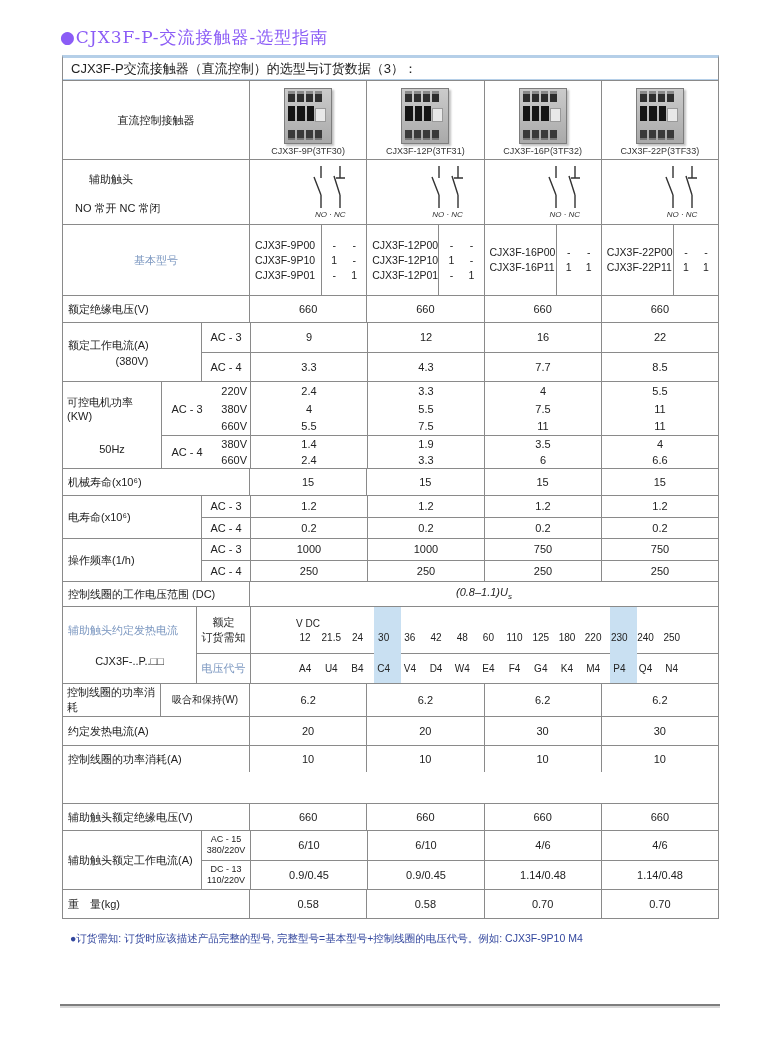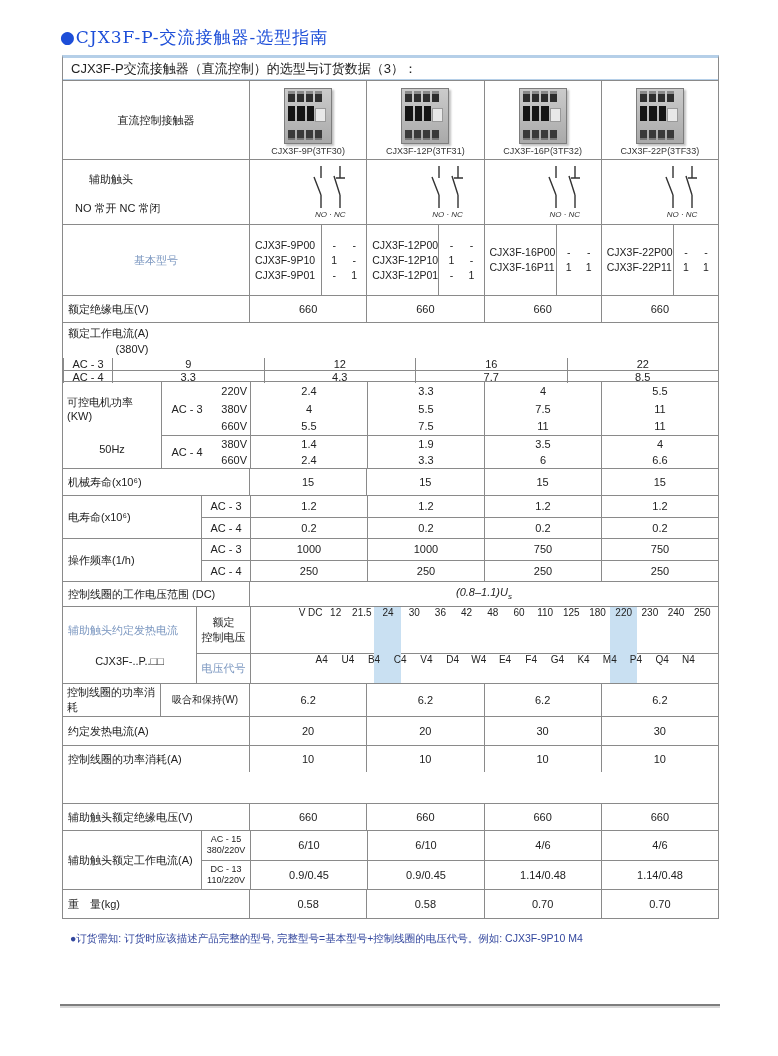--- a/index.html
+++ b/index.html
@@ -1,17 +1,17 @@
 <!DOCTYPE html>
 <html><head>
 <meta charset="utf-8">
 <style>
   html,body{margin:0;padding:0;background:#fff;}
   body{width:778px;height:1056px;font-family:"Liberation Sans",sans-serif;color:#222;position:relative;}
-  .page-title{margin:26px 0 6px 60px;font-family:"DejaVu Serif",serif;font-size:17px;color:#1d4ed8;letter-spacing:1px;}
+  .page-title{margin:26px 0 6px 60px;font-family:"DejaVu Serif",serif;font-size:17px;color:#8b5cf6;letter-spacing:1px;}
   .tbl{width:655px;margin-left:62px;border:1px solid #8a8a8a;border-top:3px solid #b5cfe8;font-size:11px;}
   .row{display:flex;border-top:1px solid #8a8a8a;align-items:stretch;}
   .row:first-child{border-top:none;}
   .hdr{height:21px;display:flex;align-items:center;padding-left:8px;font-size:13px;border-bottom:1px solid #b5cfe8;border-top:none;}
   .cell{box-sizing:border-box;}
   .bL{border-left:1px solid #8a8a8a;}
   .bT{border-top:1px solid #8a8a8a;}
   .c-lab{width:186px;flex:none;padding:3px 5px;box-sizing:border-box;}
   .c-lab138{width:138px;flex:none;padding:3px 5px;box-sizing:border-box;}
   .c-lab133{width:133px;flex:none;padding:3px 5px;box-sizing:border-box;}
@@ -52,21 +52,21 @@
   
   .r-basic{height:70px;}
   .mcol{flex:1.5;border-right:1px solid #8a8a8a;display:flex;flex-direction:column;justify-content:center;padding-left:5px;text-align:left;height:100%;box-sizing:border-box;}
   .mcol div{line-height:15px;font-size:10.5px;}
   .ncol{flex:1;display:flex;flex-direction:column;justify-content:center;height:100%;}
   .ncol .pair{display:flex;justify-content:center;gap:10px;line-height:15px;font-size:10.5px;}
   .ncol .pair span{width:10px;text-align:center;}
   
   .vcol{flex:1;border-left:1px solid #8a8a8a;position:relative;display:flex;flex-direction:column;}
   .vrow{display:flex;flex:none;}
-  .slots-wrap{flex:1;border-left:1px solid #8a8a8a;display:flex;flex-direction:row;justify-content:center;padding-left:41px;position:relative;z-index:2;}
+  .slots-wrap{flex:1;border-left:1px solid #8a8a8a;display:flex;flex-direction:column;justify-content:center;padding-left:41px;position:relative;z-index:2;}
   .slotline{display:flex;}
   .slot{width:26.2px;text-align:center;font-size:10px;flex:none;}
   .unitline{font-size:10px;margin:0 0 3px 4px;}
   .band{position:absolute;top:0;bottom:0;width:27px;background:#c9e0f2;z-index:1;}
   .band-24{left:177px;}
   .band-220{left:413px;}
   .vz{position:relative;z-index:2;}
   
   .usub{font-size:8px;vertical-align:sub;font-style:italic;}
   .uital{font-style:italic;}
@@ -324,21 +324,21 @@
         <span>660</span>
       </div>
     <div class="c-prod bL">
         <span>660</span>
       </div>
     <div class="c-prod bL">
         <span>660</span>
       </div>
   </div>
 
-  <div class="row" style="height:58px;flex-direction:column;">
+  <div class="row" style="height:58px;">
     <div class="c-lab138 cell vcenter">
       <div>额定工作电流(A)</div>
       <div class="lbl2">(380V)</div>
     </div>
     <div class="fcol bL">
       <div class="subrow">
         <div class="c-sub48">AC - 3</div>
         <div class="c-prod bL">
             <span>9</span>
           </div>
@@ -553,21 +553,21 @@
     <div class="c-lab133 cell vcenter">
       <div class="blue">辅助触头约定发热电流</div>
       <div style="text-align:center;margin-top:17px;">CJX3F-..P..□□</div>
     </div>
     <div class="vcol">
       <div class="band band-24"></div>
       <div class="band band-220"></div>
       <div class="vrow" style="height:46px;">
         <div class="c-sub53 vz">
           <div>额定</div>
-          <div>控制电压</div>
+          <div>订货需知</div>
         </div>
         <div class="slots-wrap">
           <div class="unitline">V DC</div>
           <div class="slotline">
             <span class="slot">12</span>
               <span class="slot">21.5</span>
               <span class="slot">24</span>
               <span class="slot">30</span>
               <span class="slot">36</span>
               <span class="slot">42</span>

